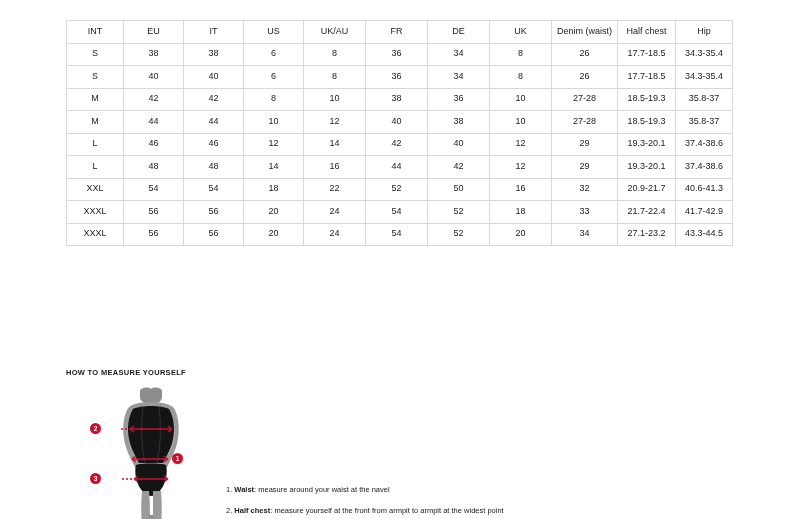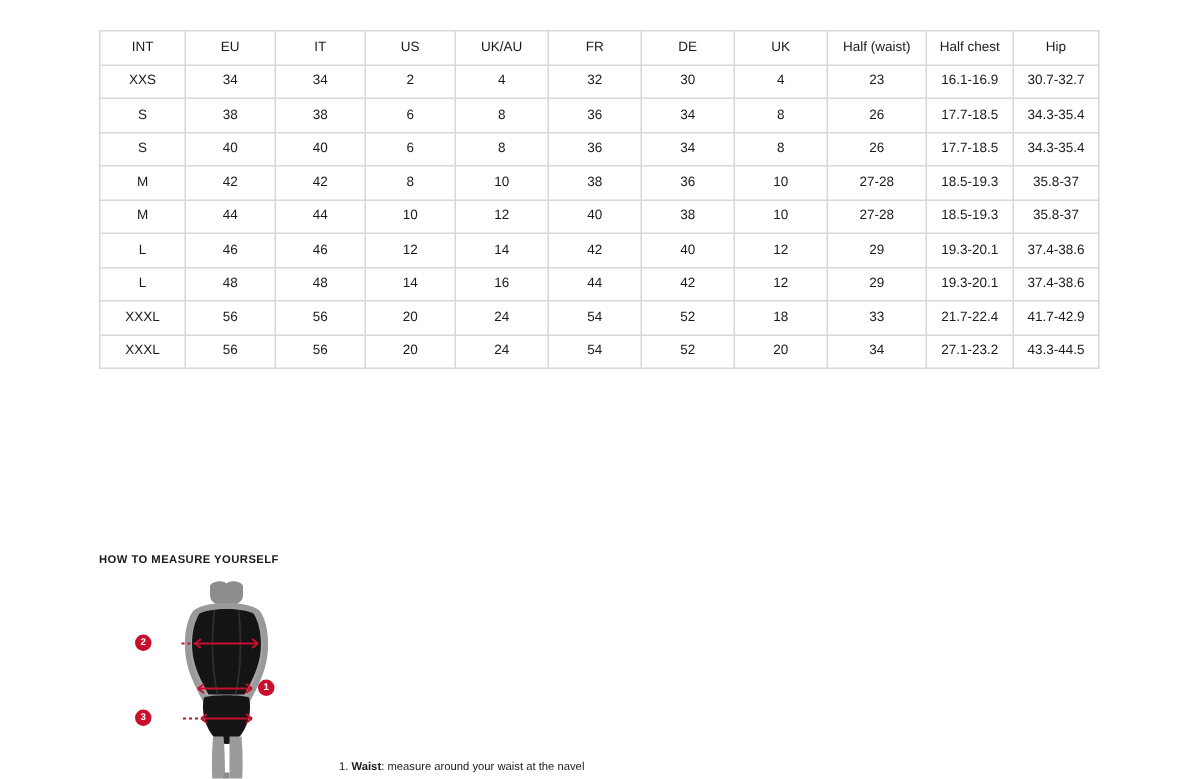--- a/index.html
+++ b/index.html
@@ -117,39 +117,26 @@
   <thead>
     <tr>
       <th>INT</th>
       <th>EU</th>
       <th>IT</th>
       <th>US</th>
       <th>UK/AU</th>
       <th>FR</th>
       <th>DE</th>
       <th>UK</th>
-      <th>Half (waist)</th>
+      <th>Denim (waist)</th>
       <th>Half chest</th>
       <th>Hip</th>
     </tr>
   </thead>
   <tbody>
-    <tr>
-      <td>XXS</td>
-      <td>34</td>
-      <td>34</td>
-      <td>2</td>
-      <td>4</td>
-      <td>32</td>
-      <td>30</td>
-      <td>4</td>
-      <td>23</td>
-      <td>16.1-16.9</td>
-      <td>30.7-32.7</td>
-    </tr>
     <tr>
       <td>S</td>
       <td>38</td>
       <td>38</td>
       <td>6</td>
       <td>8</td>
       <td>36</td>
       <td>34</td>
       <td>8</td>
       <td>26</td>
@@ -215,20 +202,33 @@
       <td>14</td>
       <td>16</td>
       <td>44</td>
       <td>42</td>
       <td>12</td>
       <td>29</td>
       <td>19.3-20.1</td>
       <td>37.4-38.6</td>
     </tr>
     <tr>
+      <td>XXL</td>
+      <td>54</td>
+      <td>54</td>
+      <td>18</td>
+      <td>22</td>
+      <td>52</td>
+      <td>50</td>
+      <td>16</td>
+      <td>32</td>
+      <td>20.9-21.7</td>
+      <td>40.6-41.3</td>
+    </tr>
+    <tr>
       <td>XXXL</td>
       <td>56</td>
       <td>56</td>
       <td>20</td>
       <td>24</td>
       <td>54</td>
       <td>52</td>
       <td>18</td>
       <td>33</td>
       <td>21.7-22.4</td>
@@ -302,16 +302,20 @@
       <div class="badge" style="left:76px; top:66px;">1</div>
       <div class="badge" style="left:-6px; top:36px;">2</div>
       <div class="badge" style="left:-6px; top:86px;">3</div>
     </div>
 
     <div id="instructions">
       <div class="instruction">
         <span>1.</span>
         <b>Waist</b><span>: measure around your waist at the navel</span>
       </div>
+      <div class="instruction">
+        <span>2.</span>
+        <b>Half chest</b><span>: measure yourself at the front from armpit to armpit at the widest point</span>
+      </div>
     </div>
 
   </div>
 </div>
 
 </body></html>

